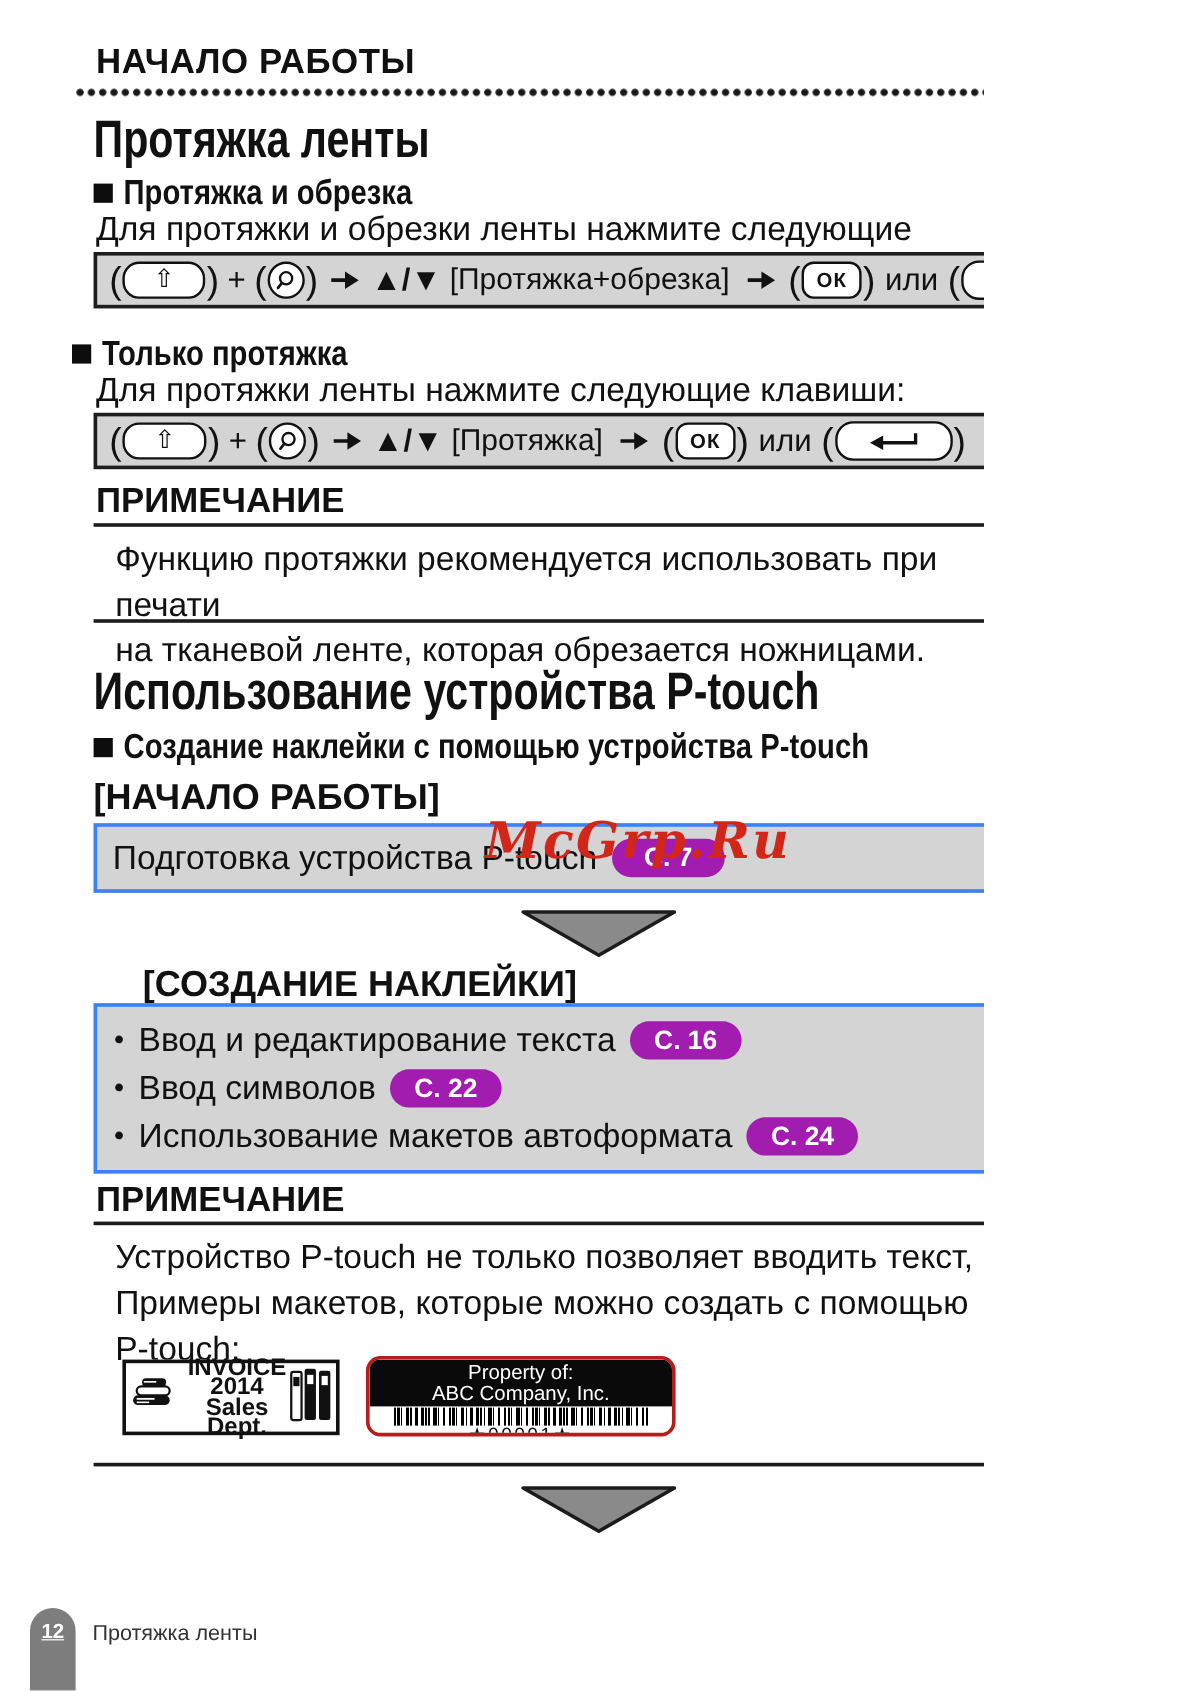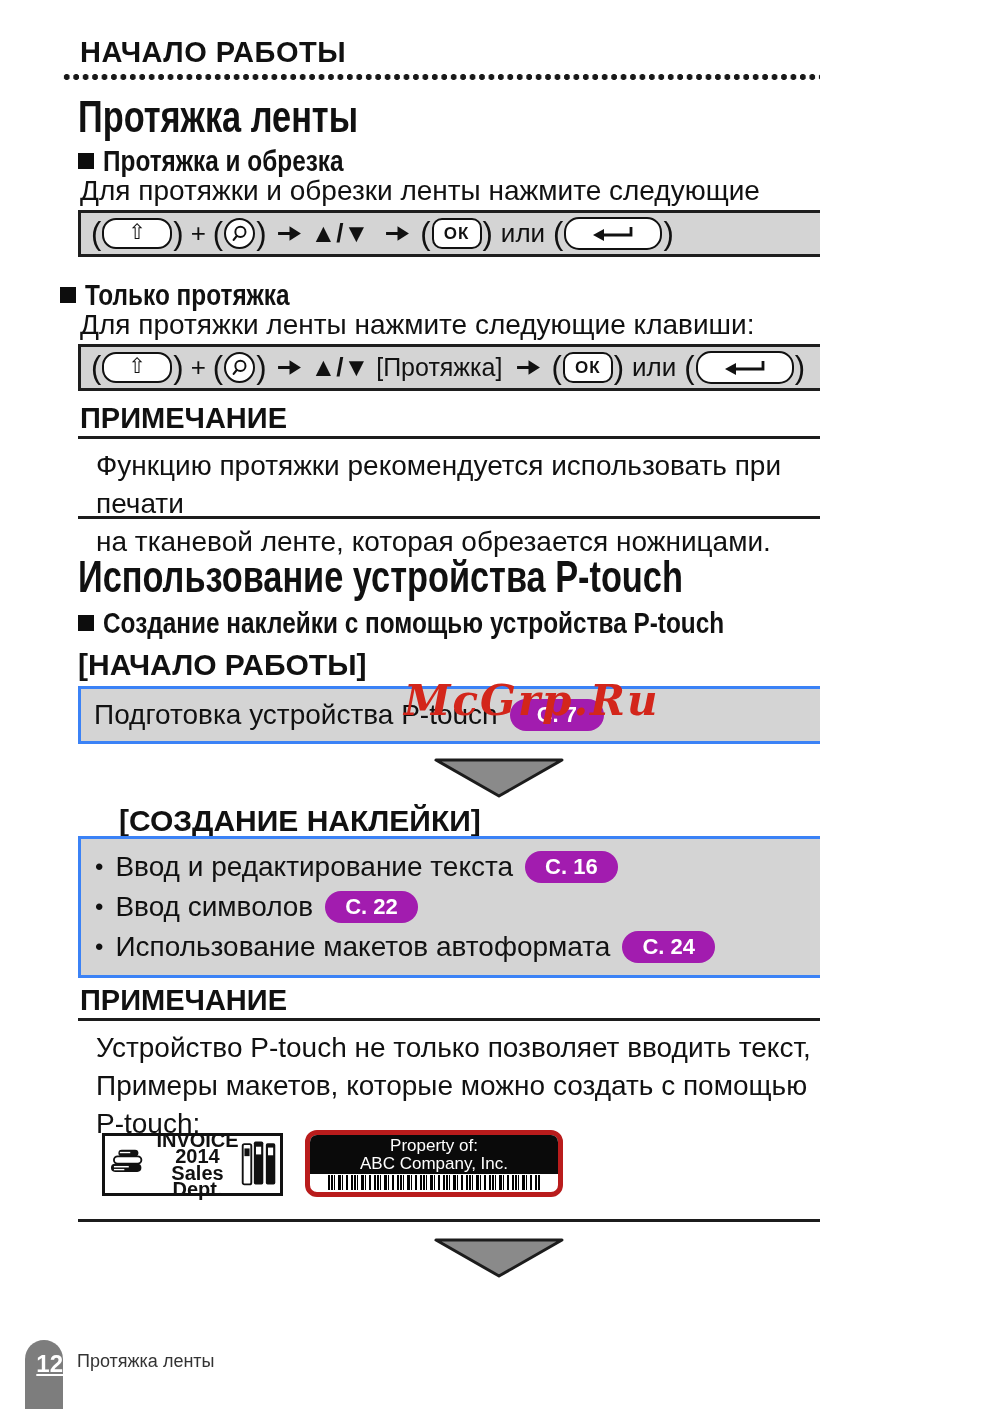--- a/index.html
+++ b/index.html
@@ -69,29 +69,29 @@
   .tri{left:433px;}
   #tri1{top:757px;}
   #tri2{top:1237px;}
 
   #wm{left:404px;top:676px;font-family:"DejaVu Serif","Liberation Serif",serif;font-style:italic;
       font-weight:600;font-size:42px;color:#d3261b;letter-spacing:2px;z-index:6;white-space:nowrap;}
 
   #lab1{left:102px;top:1133px;width:181px;height:63px;border:3px solid #111;box-sizing:border-box;
         background:#fff;display:flex;align-items:center;padding:0 3px;}
   .inv-text{flex:1;text-align:center;font-size:20px;font-weight:bold;line-height:16.5px;}
-  #lab2{left:305px;top:1130px;width:258px;height:67px;border:5px solid #b91c1c;border-radius:12px;
+  #lab2{left:305px;top:1130px;width:258px;height:67px;border:3px solid #b91c1c;border-radius:12px;
         box-sizing:border-box;background:#fff;overflow:hidden;}
   .prop-top{background:#0a0a0a;color:#fff;text-align:center;font-size:17px;line-height:18px;padding:2px 0 1px;}
   .barcode{width:212px;height:15px;margin:1px auto 0;
     background:repeating-linear-gradient(90deg,#000 0 2px,#fff 2px 3px,#000 3px 5px,#fff 5px 6px,#000 6px 7px,#fff 7px 10px,#000 10px 13px,#fff 13px 14px,#000 14px 15px,#fff 15px 18px,#000 18px 20px,#fff 20px 23px);}
   .prop-code{text-align:center;font-size:16px;letter-spacing:2px;line-height:17px;}
 
   #badge{left:25px;top:1340px;width:38px;height:69px;background:#7d7d7d;border-radius:19px 19px 0 0;
-         color:#fff;font-size:24px;font-weight:bold;text-align:right;box-sizing:border-box;padding-top:10px;text-decoration:underline;}
+         color:#fff;font-size:17px;font-weight:bold;text-align:center;box-sizing:border-box;padding-top:10px;text-decoration:underline;}
   #flabel{left:77px;top:1351px;font-size:18px;color:#333;}
 </style>
 </head>
 <body>
 
 <div class="page">
 
   <div class="abs" id="hdr">НАЧАЛО РАБОТЫ</div>
   <div class="abs" id="dots"></div>
 
@@ -117,20 +117,21 @@
           <line x1="9" y1="15.5" x2="5.5" y2="20" stroke="#111" stroke-width="2.6" stroke-linecap="round"></line>
         </svg>
     </span>
     <span class="paren">)</span>
     <span class="arrow">
       <svg width="27" height="21" viewBox="0 0 26 20">
           <path d="M2 8.5 H13 V3 L24 10 L13 17 V11.5 H2 z" fill="#111"></path>
         </svg>
     </span>
     <span class="updown">▲/▼</span>
+    <span class="menulabel">[Протяжка+обрезка]</span>
     <span class="arrow">
       <svg width="27" height="21" viewBox="0 0 26 20">
           <path d="M2 8.5 H13 V3 L24 10 L13 17 V11.5 H2 z" fill="#111"></path>
         </svg>
     </span>
     <span class="paren">(</span>
     <span class="key key-ok">
         <span>ОК</span>
       </span>
     <span class="paren">)</span>

